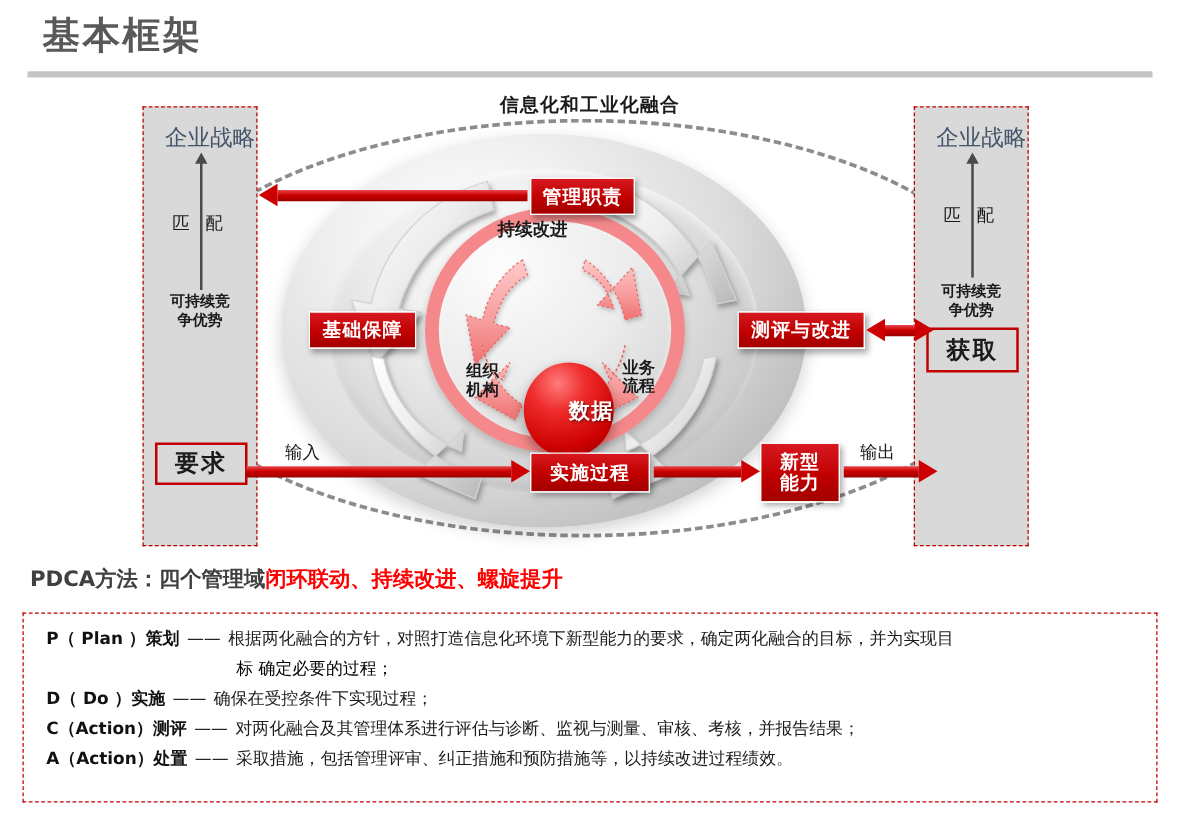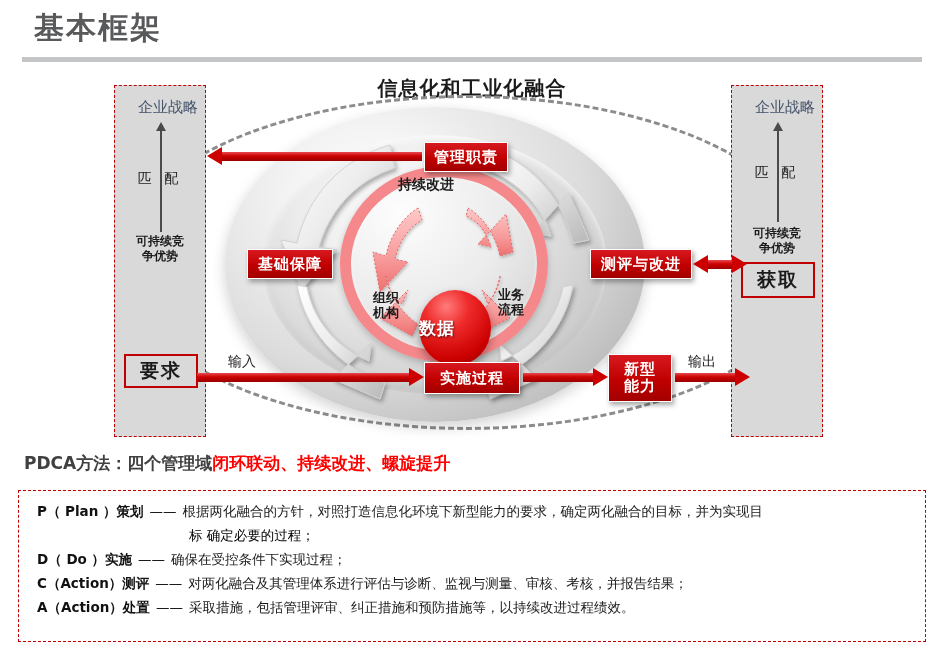--- a/index.html
+++ b/index.html
@@ -22,34 +22,34 @@
   #title-rule {
     position:absolute; left:22px; top:57px; width:900px; height:5px;
     background:#c3c5c7;
   }
 
   
   #diagram { position:absolute; left:0; top:62px; width:944px; height:382px; }
 
   #diagram-title {
     position:absolute; left:0; top:13px; width:944px; text-align:center;
-    font-size:20px; font-weight:bold; color:#1b1b1b; letter-spacing:1px;
+    font-size:15px; font-weight:bold; color:#1b1b1b; letter-spacing:1px;
   }
 
   
   .side-panel {
     position:absolute; top:23px; width:92px; height:352px;
     background:#d9d9d9; border:1px dashed #c00000;
   }
   #panel-left  { left:114px; }
   #panel-right { left:731px; }
 
   .panel-strategy {
     position:absolute; width:100%; text-align:center;
-    font-size:15px; color:#44546a; white-space:nowrap;padding-left:16px;
+    font-size:18px; color:#44546a; white-space:nowrap;padding-left:16px;
   }
   .panel-match {
     position:absolute; width:100%; text-align:center;
     font-size:14px; color:#1b1b1b; letter-spacing:4px; white-space:nowrap;
   }
   .panel-adv {
     position:absolute; width:100%; text-align:center;
     font-size:12px; font-weight:bold; color:#1b1b1b;
     line-height:14px; white-space:nowrap;
   }
@@ -100,21 +100,21 @@
     box-shadow: 0 3px 7px rgba(0,0,0,.20), inset 0 0 5px rgba(255,255,255,.6);
     background:transparent;
   }
 
   
   #center-sphere {
     position:absolute; left:419px; top:228px; width:72px; height:76px;
     border-radius:50%;
     background: radial-gradient(circle at 38% 22%, #ff7b7b 0%, #ef2b2b 30%, #cc0000 70%, #8e0000 100%);
     box-shadow: 0 4px 9px rgba(0,0,0,.35);
-    display:flex; align-items:center; justify-content:flex-start;
+    display:flex; align-items:center; justify-content:flex-end;
   }
   #center-sphere-label {
     color:#ffffff; font-size:17px; font-weight:bold; letter-spacing:1px;
     text-shadow: 1px 1px 2px rgba(0,0,0,.55);
   }
 
   
   .cycle-label {
     position:absolute; font-weight:bold; color:#1b1b1b; white-space:nowrap;
     text-align:center; line-height:15px;

